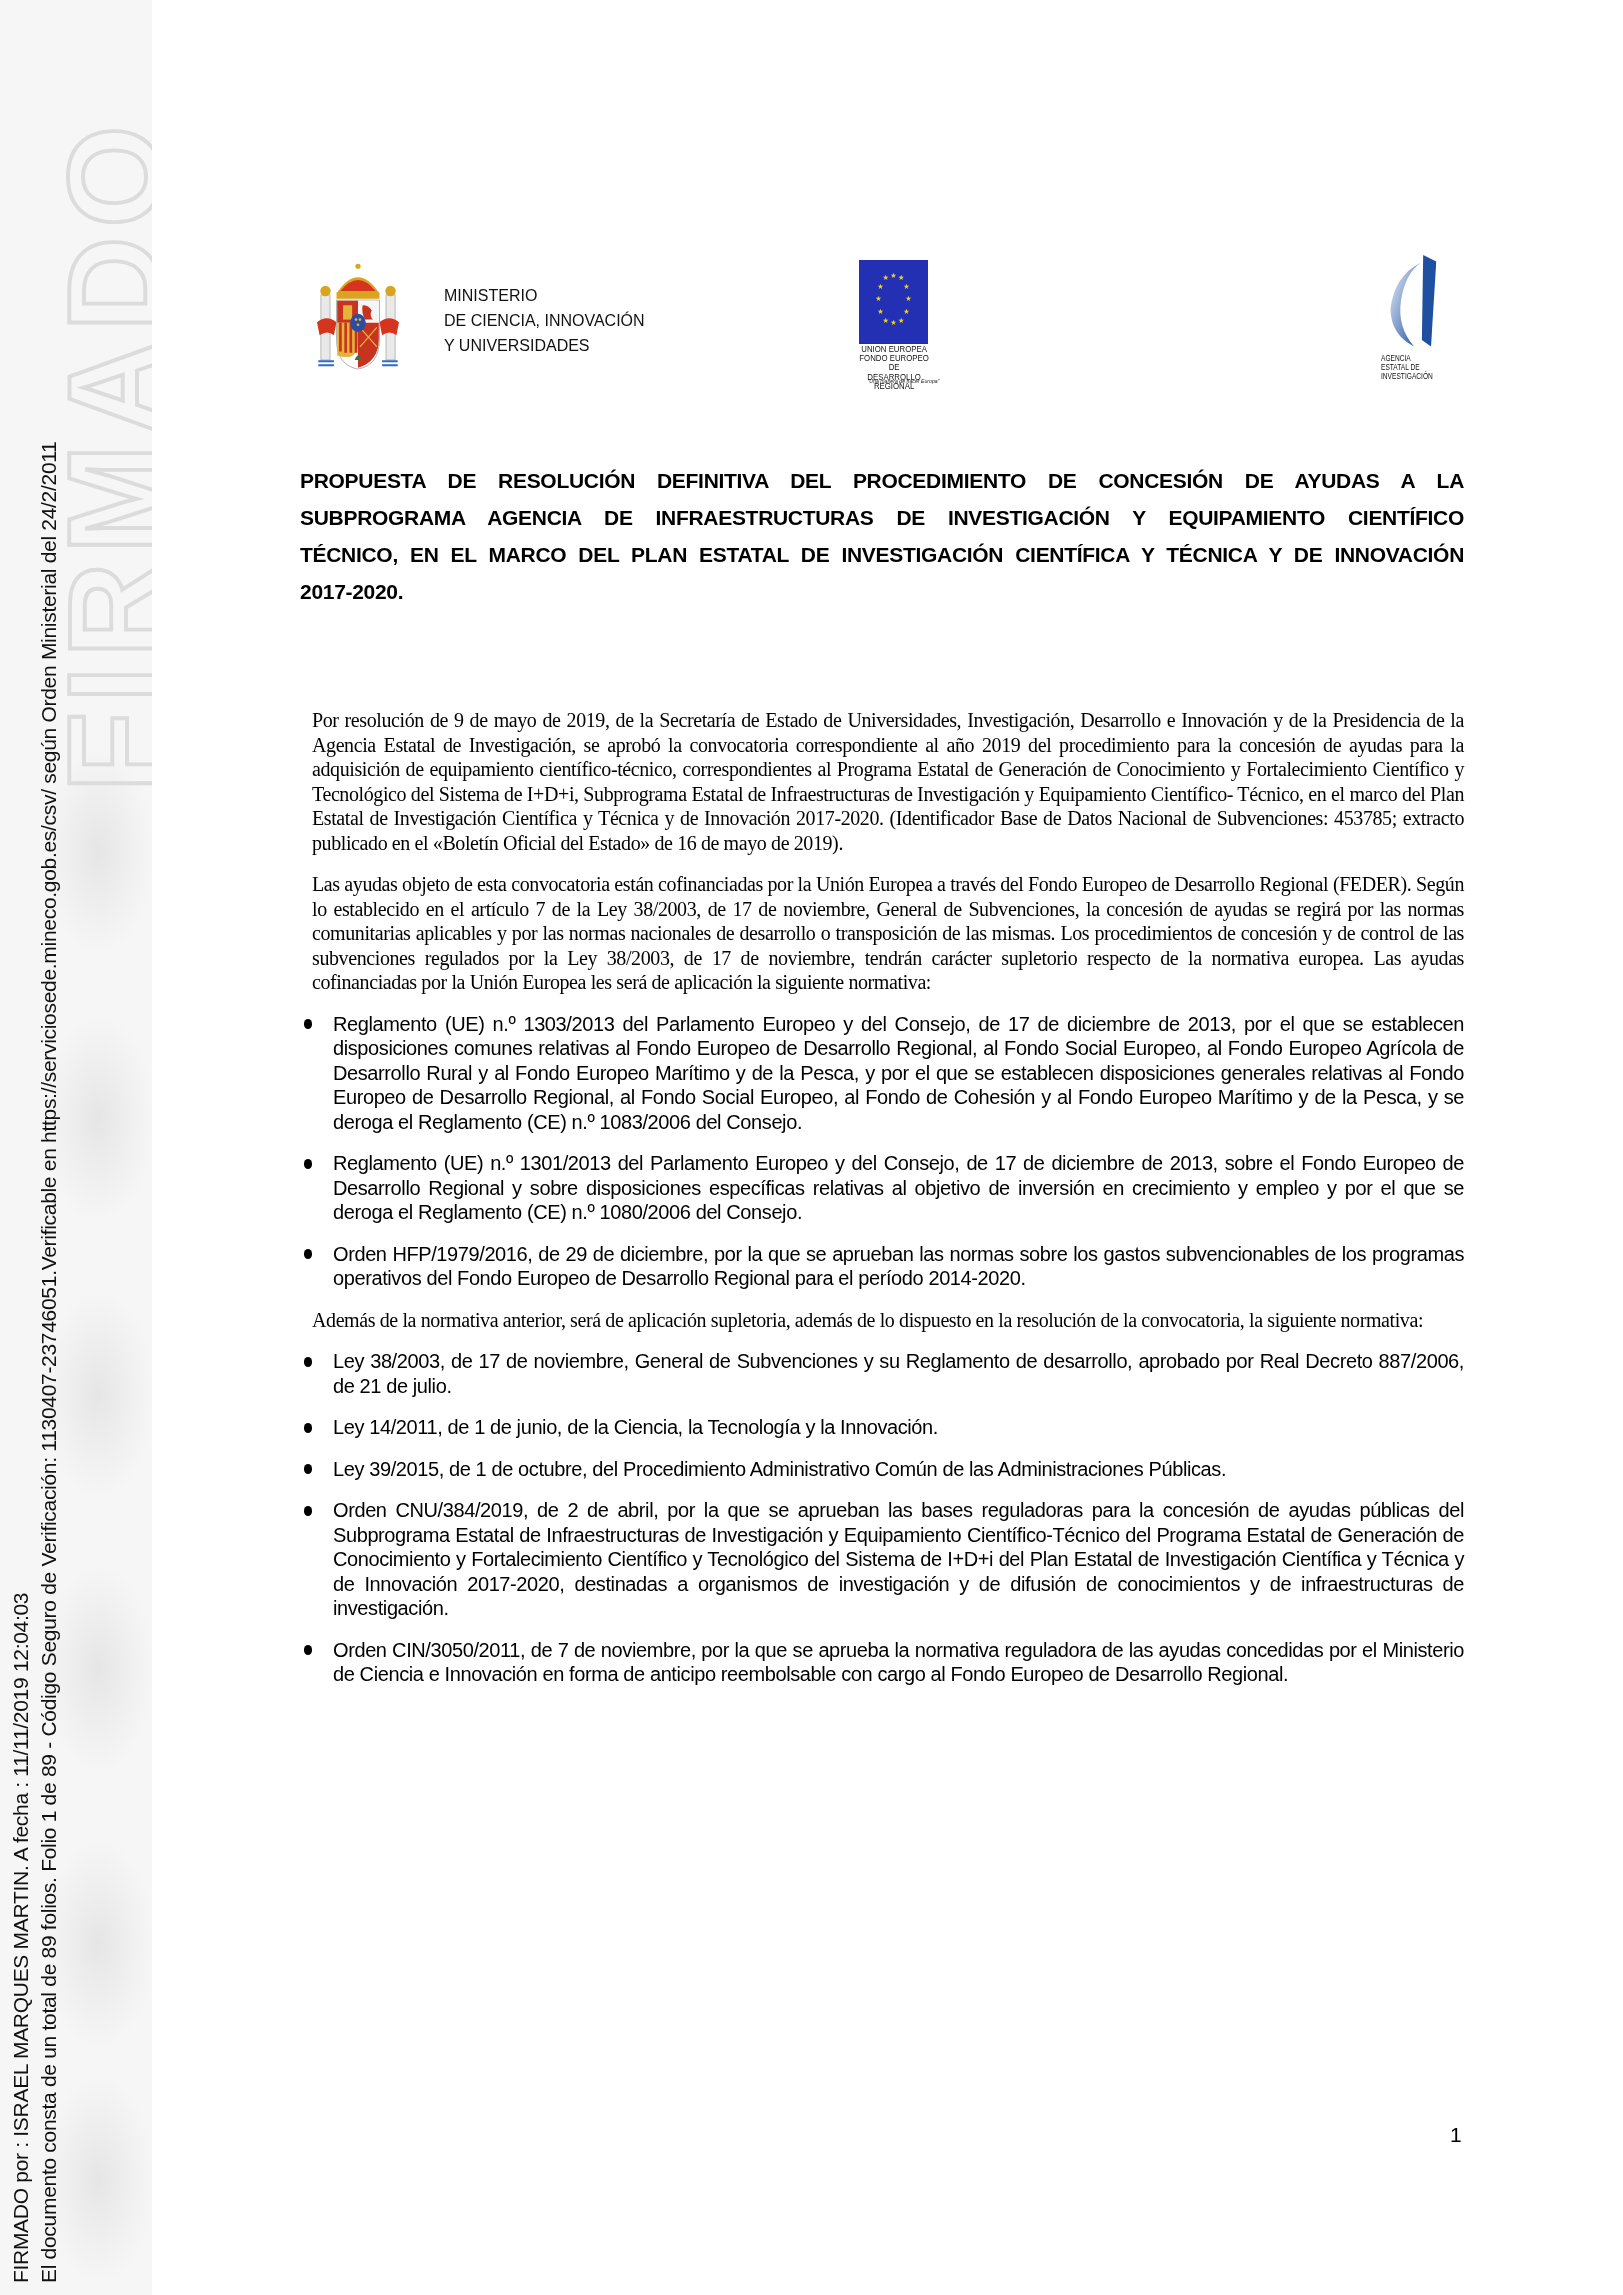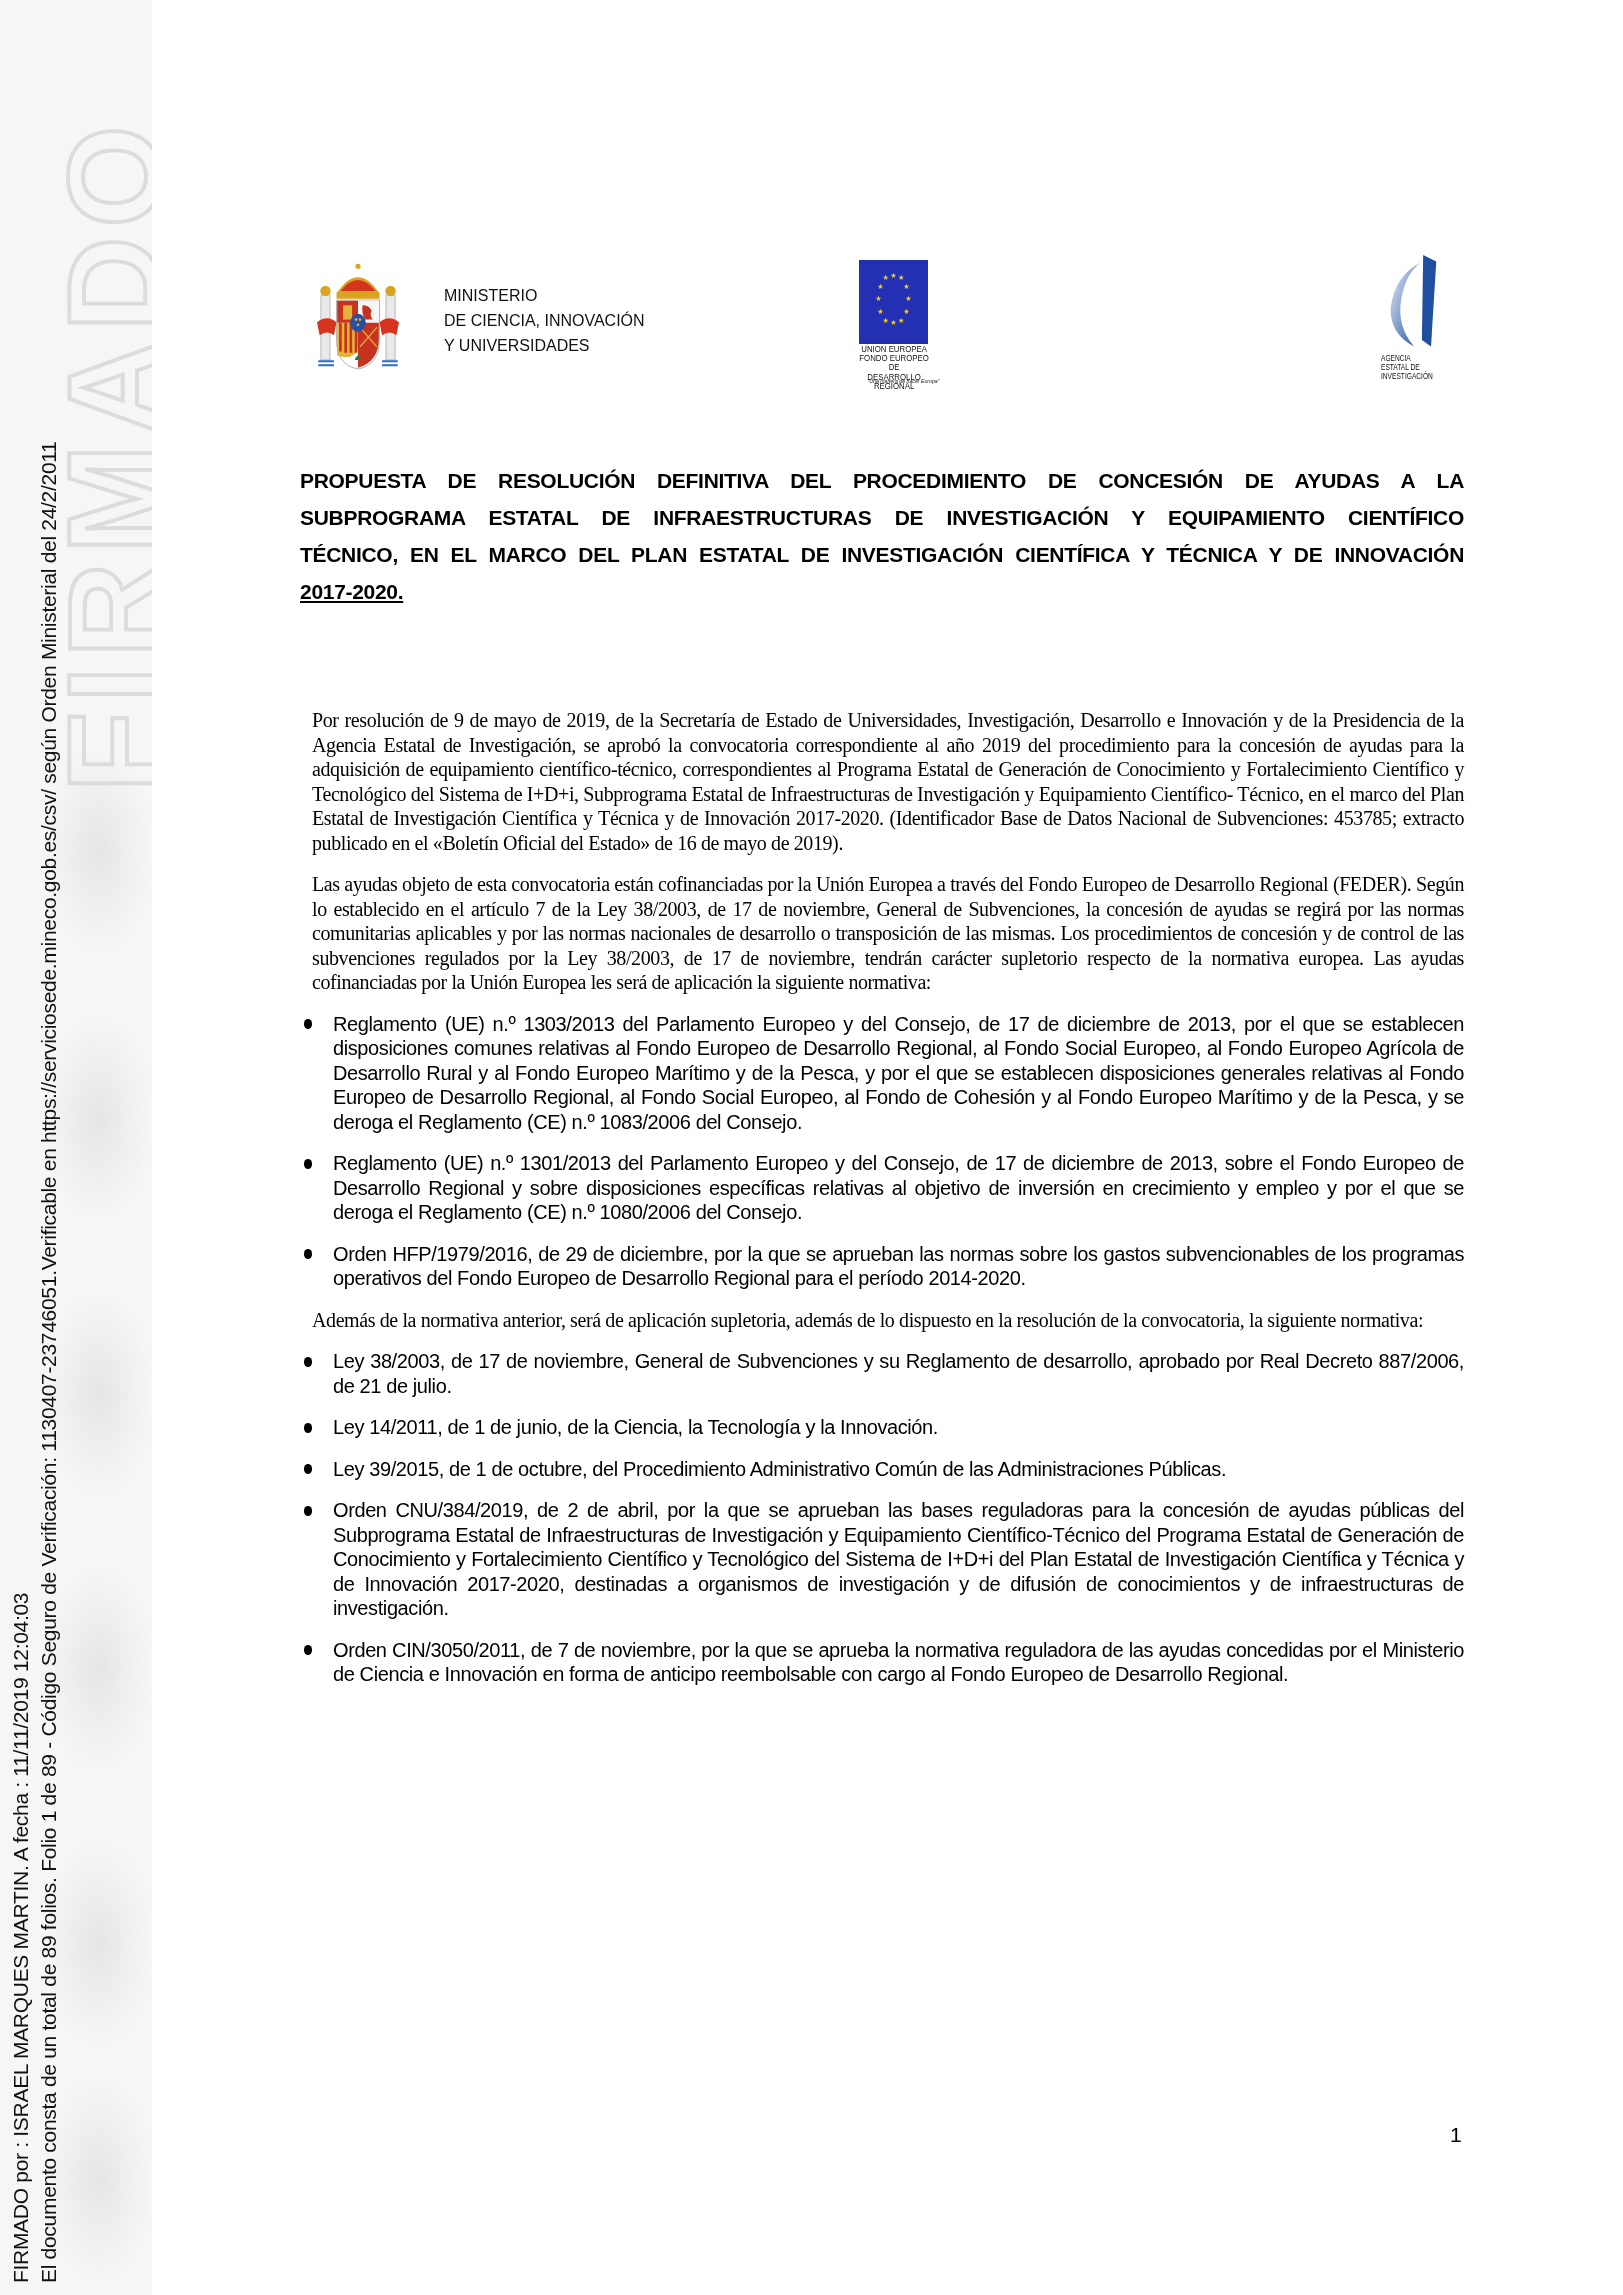--- a/index.html
+++ b/index.html
@@ -22,21 +22,21 @@
     .eu-logo { position: absolute; left: 848px; top: 251px; width: 144px; height: 137px; }
     .eu-flag-box { position: absolute; left: 10.5px; top: 9.2px; width: 69px; height: 84px; background: linear-gradient(180deg,#2430b4 0%, #1d2898 100%); }
     .eu-text { position: absolute; left: 0; top: 96px; width: 92px; text-align: center; font-family: "Liberation Sans", sans-serif; font-size: 8.5px; line-height: 9.2px; color: #111; transform: scaleX(.92); transform-origin: 0 0; }
     .eu-motto { position: absolute; left: 3.9px; top: 127px; width: 85px; text-align: center; font-size: 5.2px; font-style: italic; color: #222; }
     .aei-logo { position: absolute; left: 1368px; top: 255px; width: 79px; height: 131px; }
     .aei-text { position: absolute; left: 13px; top: 99px; font-family: "Liberation Sans", sans-serif; font-size: 9.2px; line-height: 9.2px; color: #111; transform: scaleX(.72); transform-origin: 0 0; white-space: nowrap; }
 
     
     .doc-title { position: absolute; left: 300px; top: 462px; width: 1164px; font-family: "Liberation Sans", sans-serif; font-weight: bold; font-size: 21px; line-height: 37px; text-align: justify; text-align-last: auto; letter-spacing: -0.3px; }
     .doc-title .tl { display: block; text-align: justify; text-align-last: justify; white-space: nowrap; }
-    .doc-title .tl.last { text-align-last: left; text-decoration: underline; }
+    .doc-title .tl.last { text-align-last: left; }
 
     
     .body-text { position: absolute; left: 300px; top: 708px; width: 1164px; font-family: "Liberation Sans", sans-serif; font-size: 20px; line-height: 24.5px; letter-spacing: -0.4px; }
     .para { margin: 0 0 17px 12px; text-align: justify; font-family: Liberation Serif, serif; }
     .bullets { list-style: none; margin: 0 0 17px 0; padding: 0; }
     .bullets li { position: relative; padding-left: 33px; margin: 0 0 17px 0; text-align: justify; }
     .bullets li .bullet { position: absolute; left: 3.9px; top: 7.9px; width: 8.5px; height: 9.8px; border-radius: 50%; background: #000; }
 
     .page-number { position: absolute; left: 1450px; top: 2123px; font-size: 21px; font-family: "Liberation Sans", sans-serif; }
   </style>
@@ -134,21 +134,21 @@
     <div class="aei-text">
       <div>AGENCIA</div>
       <div>ESTATAL DE</div>
       <div>INVESTIGACIÓN</div>
     </div>
   </div>
 </div>
 
 <div class="doc-title">
   <span class="tl">PROPUESTA DE RESOLUCIÓN DEFINITIVA DEL PROCEDIMIENTO DE CONCESIÓN DE AYUDAS A LA</span>
-  <span class="tl">SUBPROGRAMA ESTATAL DE INFRAESTRUCTURAS DE INVESTIGACIÓN Y EQUIPAMIENTO CIENTÍFICO</span>
+  <span class="tl">SUBPROGRAMA AGENCIA DE INFRAESTRUCTURAS DE INVESTIGACIÓN Y EQUIPAMIENTO CIENTÍFICO</span>
   <span class="tl">TÉCNICO, EN EL MARCO DEL PLAN ESTATAL DE INVESTIGACIÓN CIENTÍFICA Y TÉCNICA Y DE INNOVACIÓN</span>
   <span class="tl last">2017-2020.</span>
 </div>
 
 <div class="body-text">
   <p class="para">Por resolución de 9 de mayo de 2019, de la Secretaría de Estado de Universidades, Investigación, Desarrollo e Innovación y de la Presidencia de la Agencia Estatal de Investigación, se aprobó la convocatoria correspondiente al año 2019 del procedimiento para la concesión de ayudas para la adquisición de equipamiento científico-técnico, correspondientes al Programa Estatal de Generación de Conocimiento y Fortalecimiento Científico y Tecnológico del Sistema de I+D+i, Subprograma Estatal de Infraestructuras de Investigación y Equipamiento Científico- Técnico, en el marco del Plan Estatal de Investigación Científica y Técnica y de Innovación 2017-2020. (Identificador Base de Datos Nacional de Subvenciones: 453785; extracto publicado en el «Boletín Oficial del Estado» de 16 de mayo de 2019).</p>
   <p class="para">Las ayudas objeto de esta convocatoria están cofinanciadas por la Unión Europea a través del Fondo Europeo de Desarrollo Regional (FEDER). Según lo establecido en el artículo 7 de la Ley 38/2003, de 17 de noviembre, General de Subvenciones, la concesión de ayudas se regirá por las normas comunitarias aplicables y por las normas nacionales de desarrollo o transposición de las mismas. Los procedimientos de concesión y de control de las subvenciones regulados por la Ley 38/2003, de 17 de noviembre, tendrán carácter supletorio respecto de la normativa europea. Las ayudas cofinanciadas por la Unión Europea les será de aplicación la siguiente normativa:</p>
 
   <ul class="bullets">
     <li><span class="bullet"></span><span>Reglamento (UE) n.º 1303/2013 del Parlamento Europeo y del Consejo, de 17 de diciembre de 2013, por el que se establecen disposiciones comunes relativas al Fondo Europeo de Desarrollo Regional, al Fondo Social Europeo, al Fondo Europeo Agrícola de Desarrollo Rural y al Fondo Europeo Marítimo y de la Pesca, y por el que se establecen disposiciones generales relativas al Fondo Europeo de Desarrollo Regional, al Fondo Social Europeo, al Fondo de Cohesión y al Fondo Europeo Marítimo y de la Pesca, y se deroga el Reglamento (CE) n.º 1083/2006 del Consejo.</span></li>

